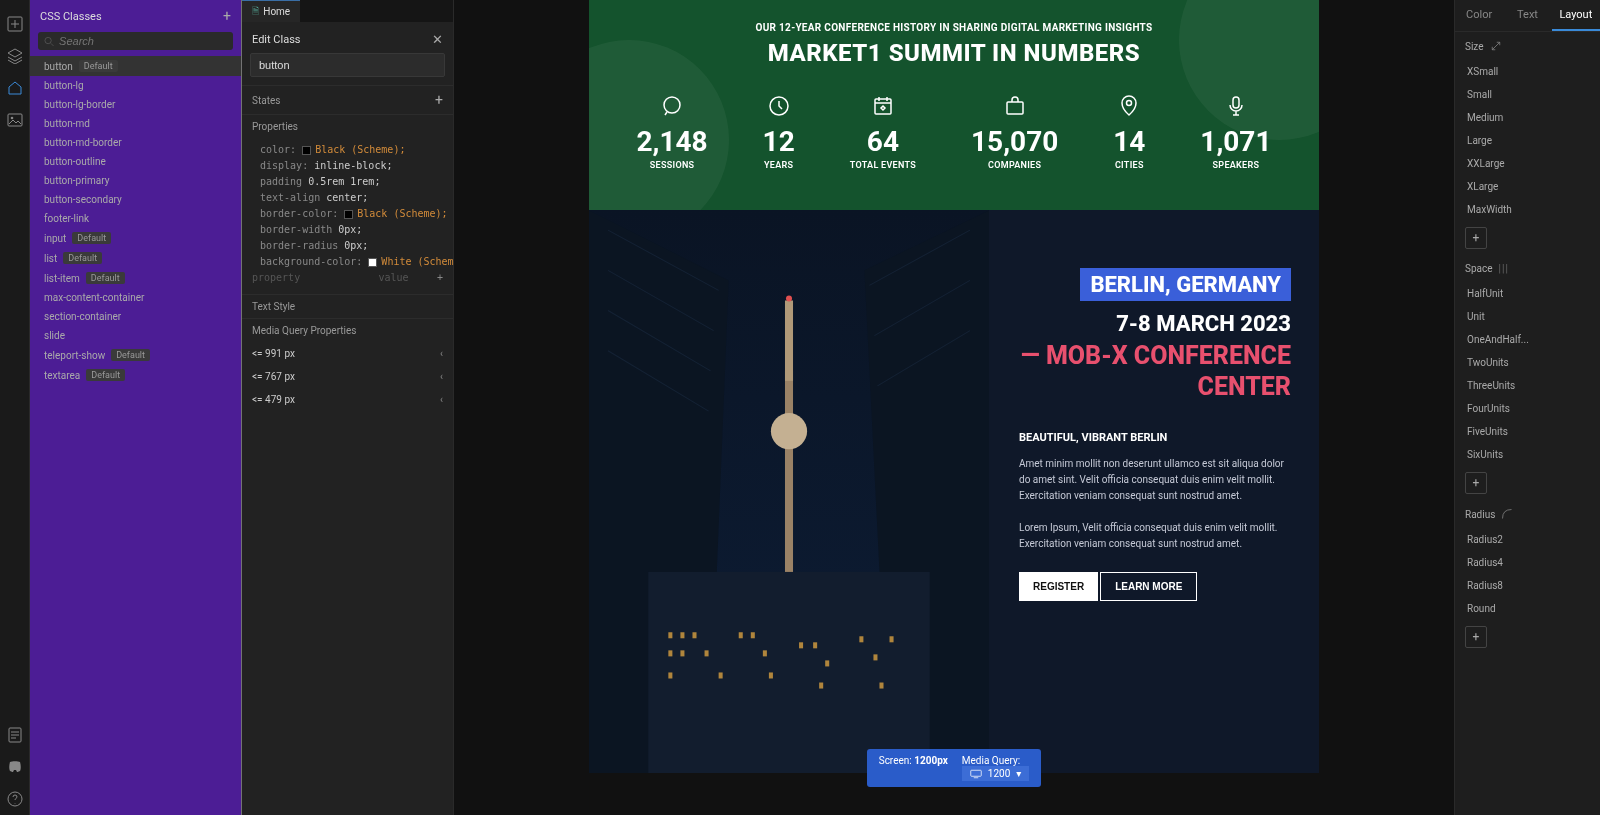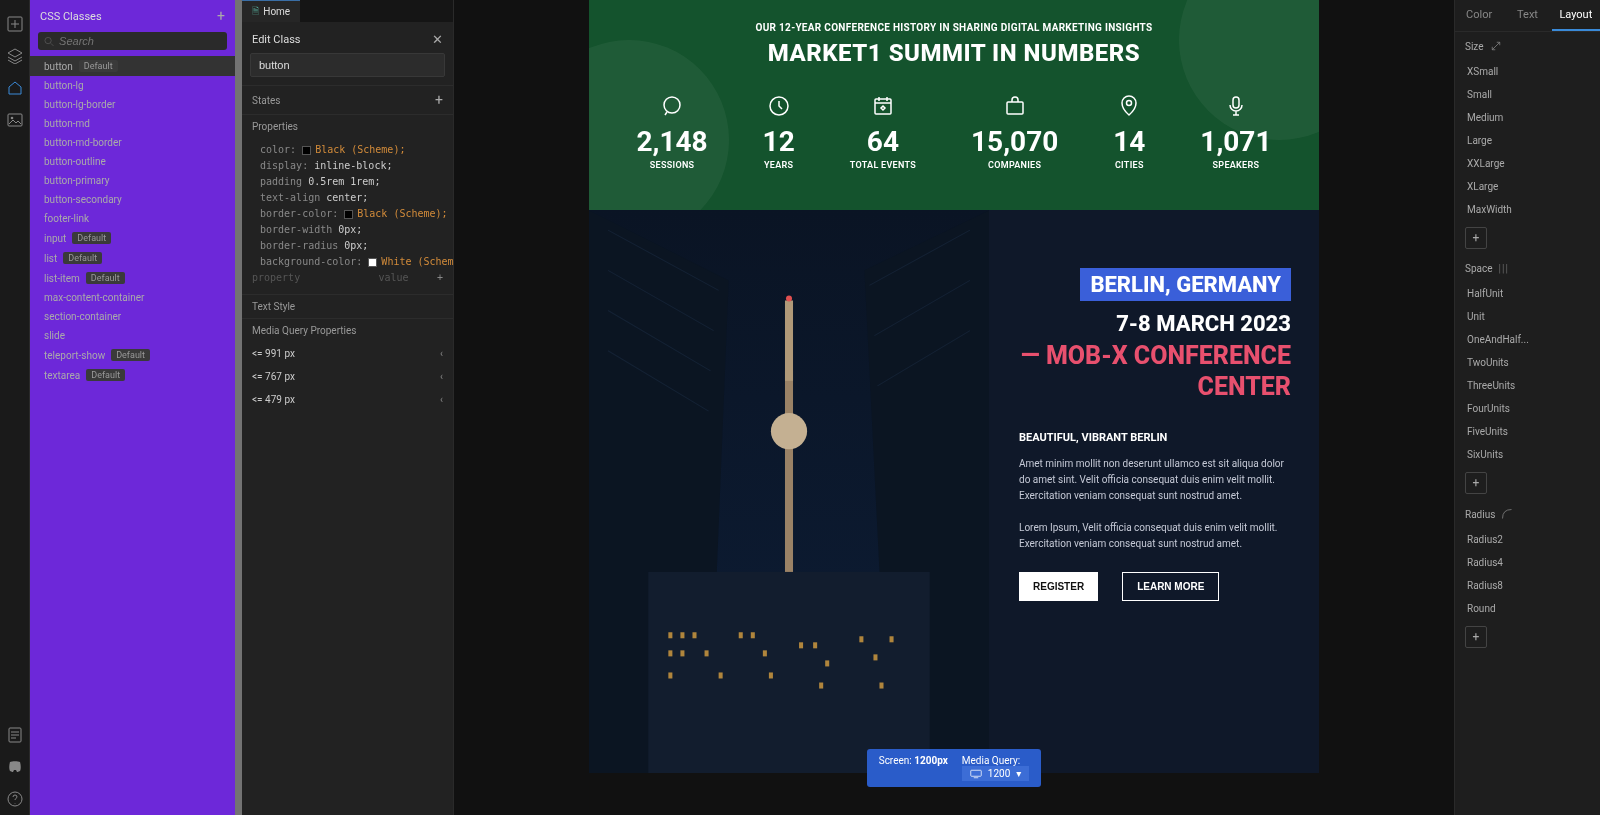--- a/index.html
+++ b/index.html
@@ -32,22 +32,22 @@
   justify-content: center;
   color: #888;
   cursor: pointer;
 }
 .icon-rail .spacer { flex: 1; }
 .rail-icon svg { width: 16px; height: 16px; }
 
 
 .css-panel {
   width: 212px;
-  background: #6d28d9;
-  border-right: 7px solid #737373;
+  background: #4c1d95;
+  border-right: 1px solid #737373;
   display: flex;
   flex-direction: column;
 }
 .css-panel-header {
   display: flex;
   align-items: center;
   justify-content: space-between;
   padding: 8px 10px;
   font-size: 11px;
   color: #ddd;
@@ -287,21 +287,21 @@
   font-size: 10px;
   color: #c5c9d6;
   text-align: left;
   margin-top: 12px;
   line-height: 1.6;
   padding-left: 30px;
 }
 .hero-body p { margin-bottom: 16px; }
 .hero-btns {
   display: flex;
-  gap: 24px;
+  gap: 2px;
   margin-top: 20px;
   padding-left: 30px;
 }
 .btn {
   padding: 8px 14px;
   font-size: 10px;
   font-weight: 700;
   cursor: pointer;
 }
 .btn-primary { background: #fff; color: #111; border: none; }

